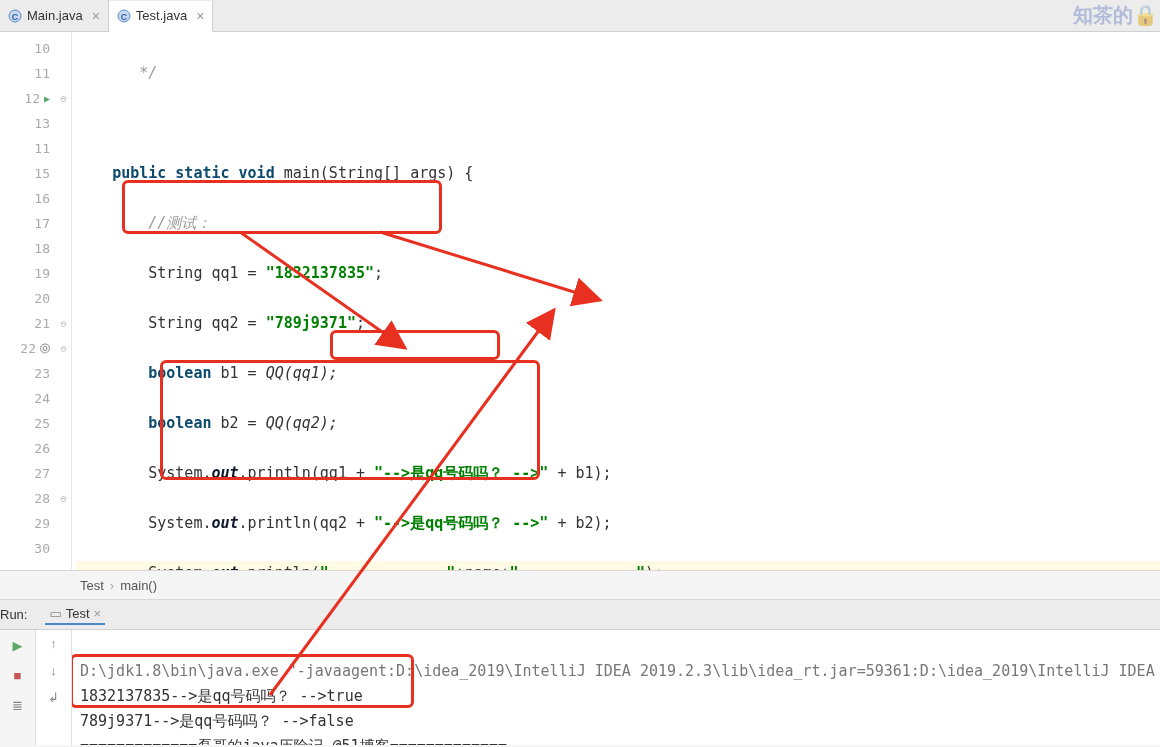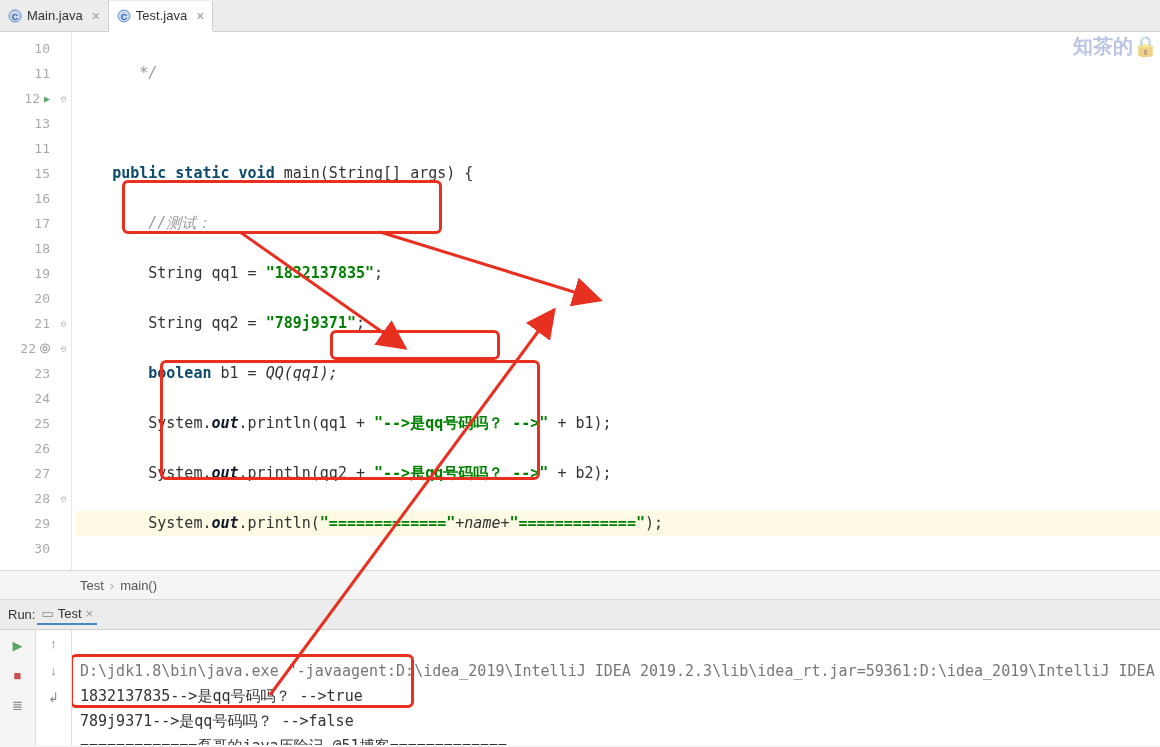--- a/index.html
+++ b/index.html
@@ -51,21 +51,20 @@
     margin-left: 4px;
   }
   .watermark {
     position: absolute;
     top: 2px;
     right: 2px;
     font-size: 20px;
     font-weight: bold;
     color: rgba(120,140,200,0.5);
     white-space: nowrap;
-    margin-top: 31px;
   }
   .editor-wrap {
     display: flex;
     height: 538px;
     background: #fff;
   }
   .gutter {
     width: 56px;
     background: #fff;
     text-align: center;
@@ -153,22 +152,21 @@
     gap: 6px;
   }
   .breadcrumb .sep { color: #aaa; }
 
   .run-panel-header {
     height: 30px;
     background: #ececec;
     border-bottom: 1px solid #d0d0d0;
     display: flex;
     align-items: center;
-    padding-left: 8px;
-    gap: 2px;
+    gap: 18px;
   }
   .run-panel-header .rtab {
     display: flex;
     align-items: center;
     gap: 4px;
     padding: 2px 4px;
     border-bottom: 2px solid #4a88c7;
   }
   .run-panel-header .rlabel {
     font-size: 13px;
@@ -294,20 +292,21 @@
       <div class="fline"></div>
   </div>
   <div class="code">
 <div class="cline"><span class="cmt">       */</span></div>
 <div class="cline"></div>
 <div class="cline">    <span class="kw">public</span> <span class="kw">static</span> <span class="kw">void</span> main(String[] args) {</div>
 <div class="cline">        <span class="cmt">//测试：</span></div>
 <div class="cline">        String qq1 = <span class="str">"1832137835"</span>;</div>
 <div class="cline">        String qq2 = <span class="str">"789j9371"</span>;</div>
 <div class="cline">        <span class="kw">boolean</span> <span>b1</span> = <span class="itl">QQ(qq1);</span></div>
+<div class="cline">        <span class="kw">boolean</span> <span>b2</span> = <span class="itl">QQ(qq2);</span></div>
 <div class="cline">        System.<span class="fld">out</span>.println(qq1 + <span class="str">"--&gt;是qq号码吗？ --&gt;"</span> + b1);</div>
 <div class="cline">        System.<span class="fld">out</span>.println(qq2 + <span class="str">"--&gt;是qq号码吗？ --&gt;"</span> + b2);</div>
 <div class="cline hl">        System.<span class="fld">out</span>.println(<span class="str">"============="</span>+<span class="itl">name</span>+<span class="str">"============="</span>);</div>
 
 
 
 
 
 
 

